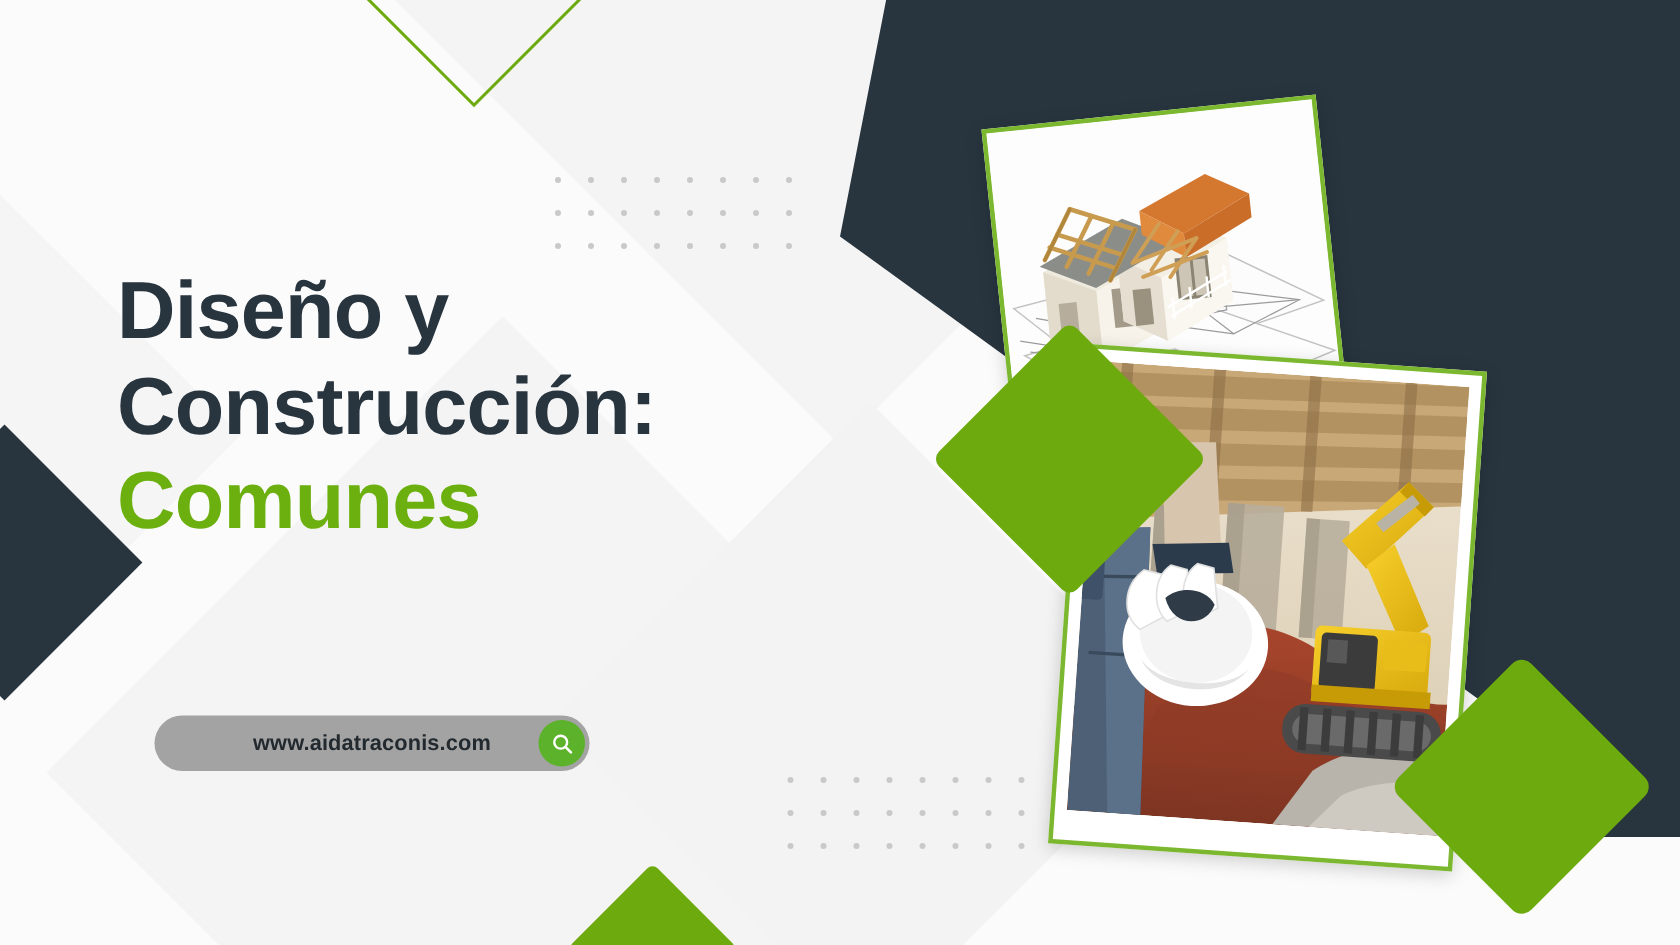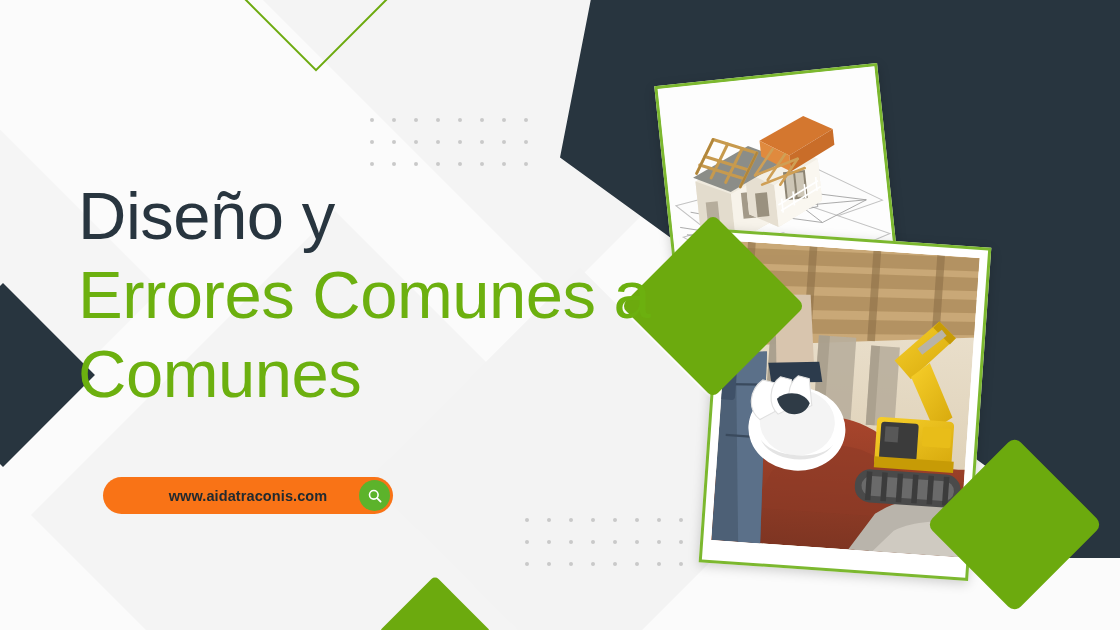--- a/index.html
+++ b/index.html
@@ -78,34 +78,34 @@
   .dotgrid { position: absolute; display: grid; grid-template-columns: repeat(8, 22px); grid-auto-rows: 22px; }
   .dotgrid i { width: 4px; height: 4px; border-radius: 50%; background: #c9c9c9; display: block; }
   .dots-top    { left: 370px; top: 118px; }
   .dots-bottom { left: 525px; top: 518px; }
 
   
   .headline {
     position: absolute;
     left: 78px; top: 176px;
     width: 600px;
-    font-size: 67px;
-    font-weight: 400;
+    font-size: 54px;
+    font-weight: 700;
     line-height: 1.18;
     letter-spacing: -0.5px;
     color: #28353f;
   }
   .headline .accent { color: #6cb00f; }
 
   
   .url-pill {
     position: absolute;
     left: 103px; top: 477px;
     width: 290px; height: 37px;
-    background: #f97316;
+    background: #a3a3a3;
     border-radius: 19px;
     display: flex;
     align-items: center;
     justify-content: center;
   }
   .url-text {
     font-size: 14.5px;
     font-weight: 600;
     color: #222a2f;
     letter-spacing: 0.1px;
@@ -420,21 +420,21 @@
   </div>
 
   <div class="diamond dia-solid-mid"></div>
 
   <div class="diamond dia-solid-br"></div>
 
   <div class="diamond dia-solid-bottom"></div>
 
   <div class="headline">
     <div>Diseño y</div>
-    <div class="accent">Errores Comunes a</div>
+    <div>Construcción:</div>
     <div class="accent">Comunes</div>
   </div>
 
   <div class="url-pill">
     <span class="url-text">www.aidatraconis.com</span>
     <button class="url-btn">
       <svg width="16" height="16" viewBox="0 0 16 16">
         <circle cx="6.8" cy="6.8" r="4.3" fill="none" stroke="#ffffff" stroke-width="1.6"></circle>
         <line x1="10.1" y1="10.1" x2="13.6" y2="13.6" stroke="#ffffff" stroke-width="1.8" stroke-linecap="round"></line>
       </svg>

